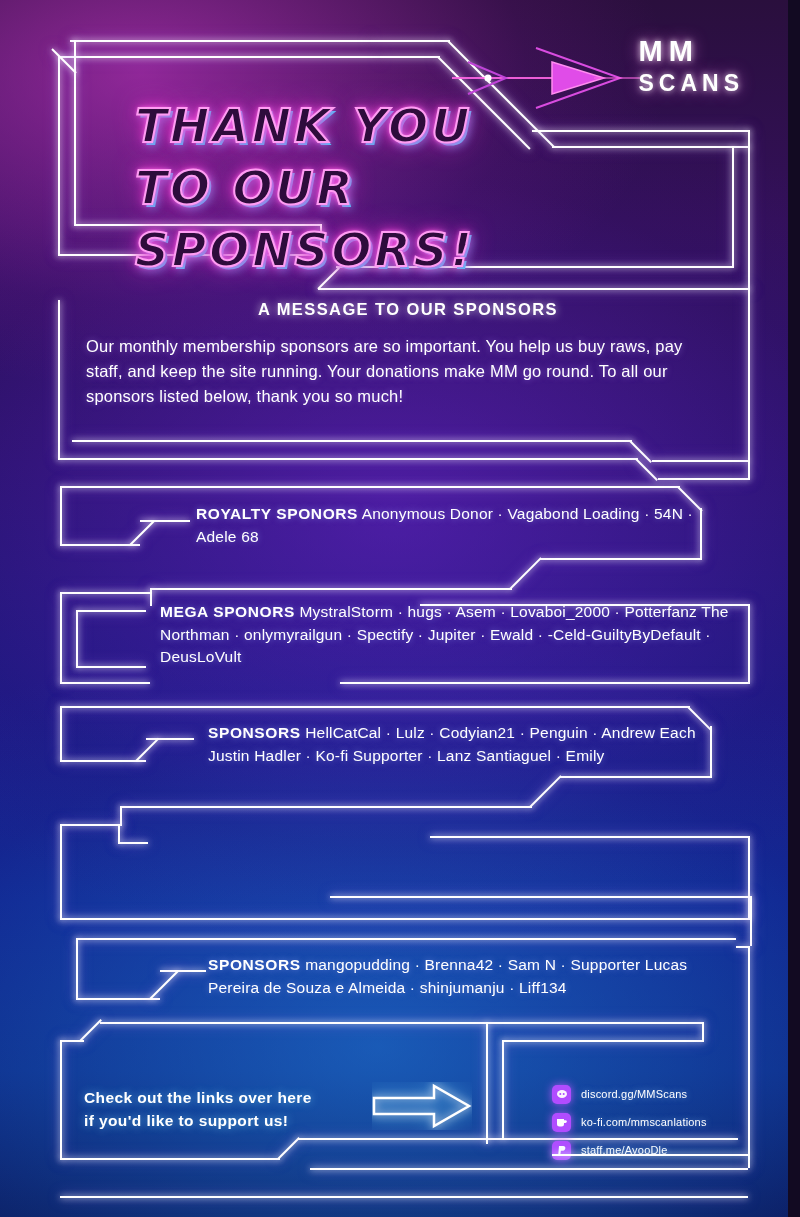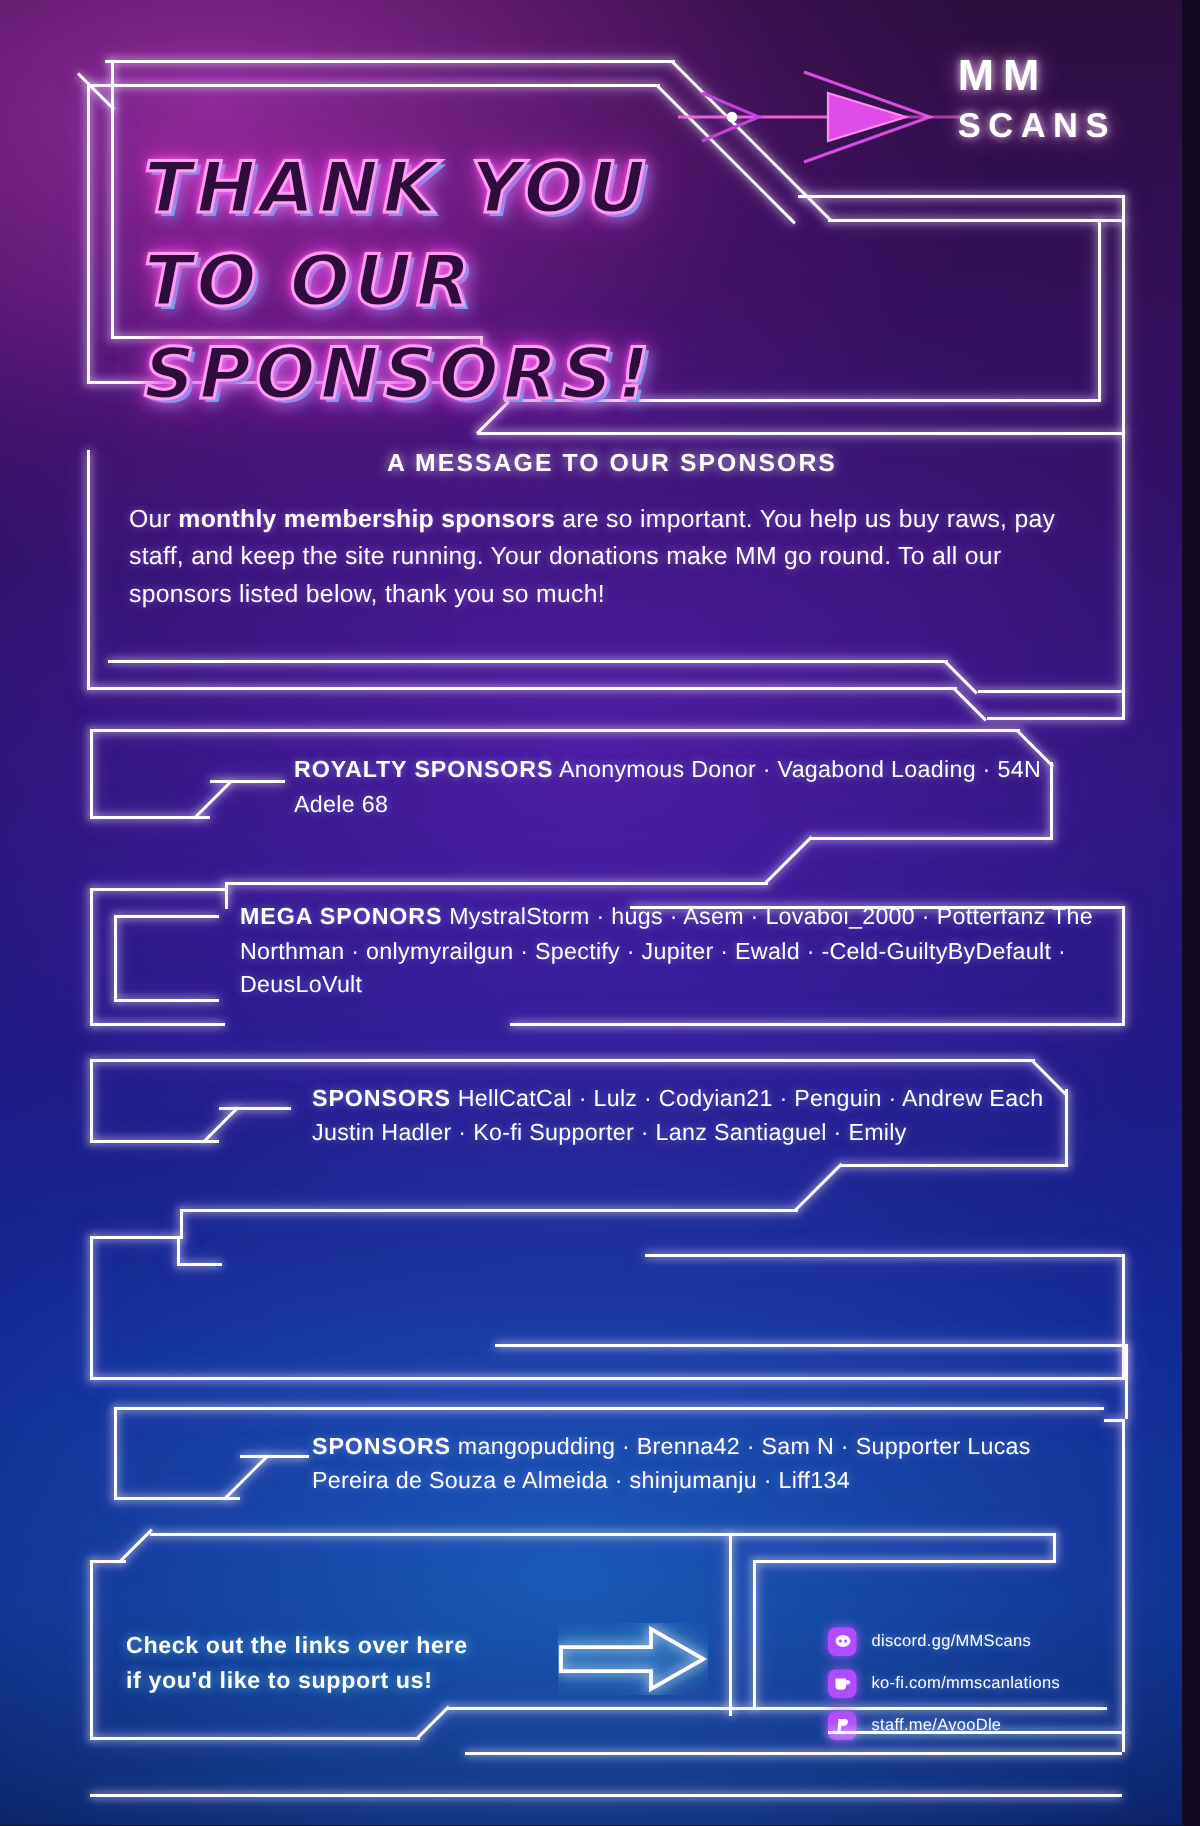--- a/index.html
+++ b/index.html
@@ -43,20 +43,21 @@
     letter-spacing: 3px;
     line-height: 62px;
     color: #2e0c3c;
     -webkit-text-stroke: 2px #ff9cf3;
     text-shadow:
       0 0 4px #ff6ae8,
       0 0 12px #ff3fd6,
       0 0 26px #d62bc0,
       3px 3px 0 #3ad7ff,
       4px 4px 10px rgba(60,200,255,0.6);
+    margin-left: 39px;
   }
   
   #logo {
     position: absolute;
     right: 44px;
     top: 30px;
     width: 300px;
     height: 96px;
   }
   #logo-text {
@@ -89,21 +90,21 @@
     margin-left: 10px;
   }
   #msg-body {
     margin-top: 15px;
     color: #ffffff;
     font-size: 16.5px;
     line-height: 25px;
     letter-spacing: .2px;
     text-shadow: 0 0 6px rgba(190,150,255,0.55);
   }
-  #msg-body b { font-weight: 700; }
+  #msg-body b { font-weight: 400; }
 
   
   .srow {
     position: absolute;
     color: #ffffff;
     font-size: 15.5px;
     line-height: 22.5px;
     letter-spacing: .2px;
     text-shadow: 0 0 6px rgba(160,170,255,0.55);
   }
@@ -276,21 +277,21 @@
   </div>
 
   <div id="msg-panel">
     <div id="msg-title">A MESSAGE TO OUR SPONSORS</div>
     <div id="msg-body">
       <span>Our </span><b>monthly membership sponsors</b><span> are so important. You help us buy raws, pay staff, and keep the site running. Your donations make MM go round. To all our sponsors listed below, thank you so much!</span>
     </div>
   </div>
 
   <div class="srow" style="left:196px; top:503px; width:520px;">
-    <span class="lbl">ROYALTY SPONSORS</span>
+    <span class="lbl">ROYALTY SPONORS</span>
     <span>Anonymous Donor · Vagabond Loading · 54N · Adele 68</span>
   </div>
 
   <div class="srow" style="left:160px; top:601px; width:580px;">
     <span class="lbl">MEGA SPONORS</span>
     <span>MystralStorm · hugs · Asem · Lovaboi_2000 · Potterfanz The Northman · onlymyrailgun · Spectify · Jupiter · Ewald · -Celd-GuiltyByDefault · DeusLoVult</span>
   </div>
 
   <div class="srow" style="left:208px; top:722px; width:512px;">
     <span class="lbl">SPONSORS</span>

